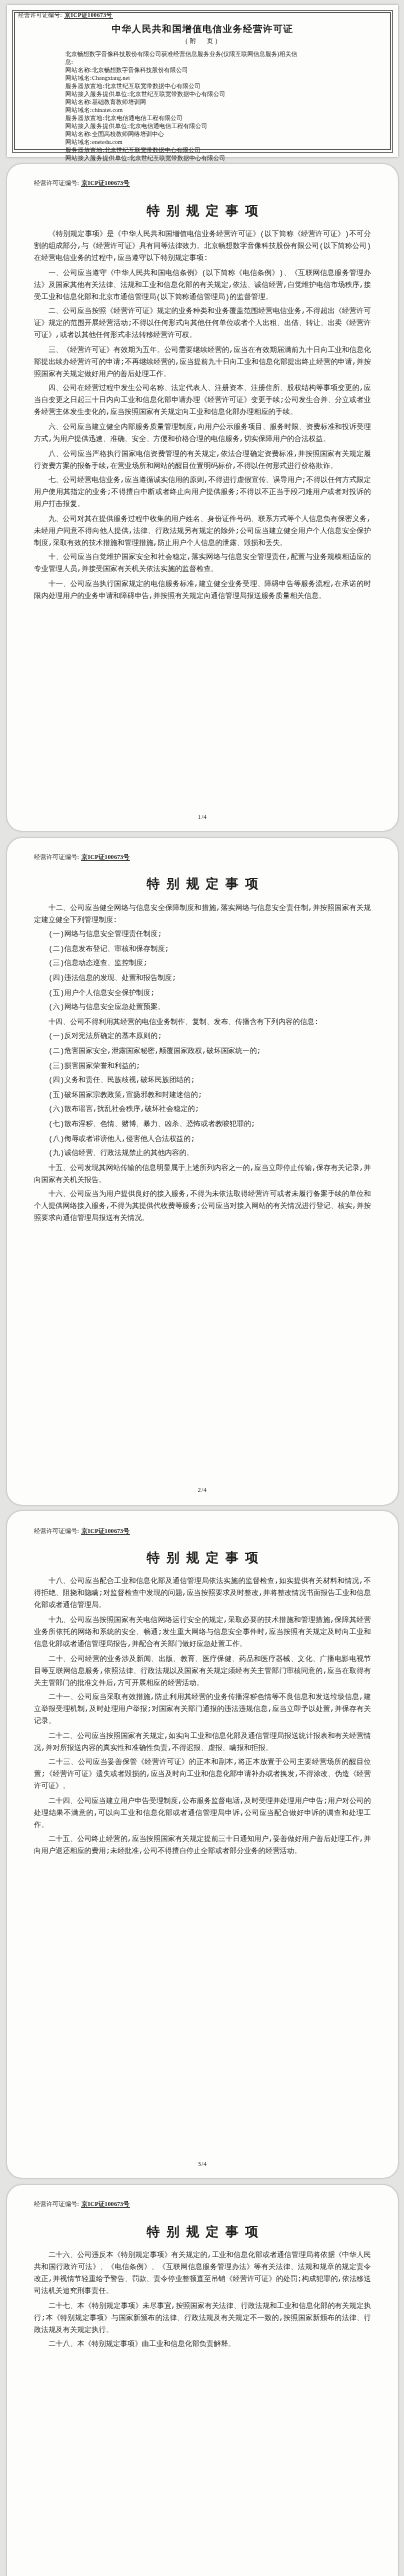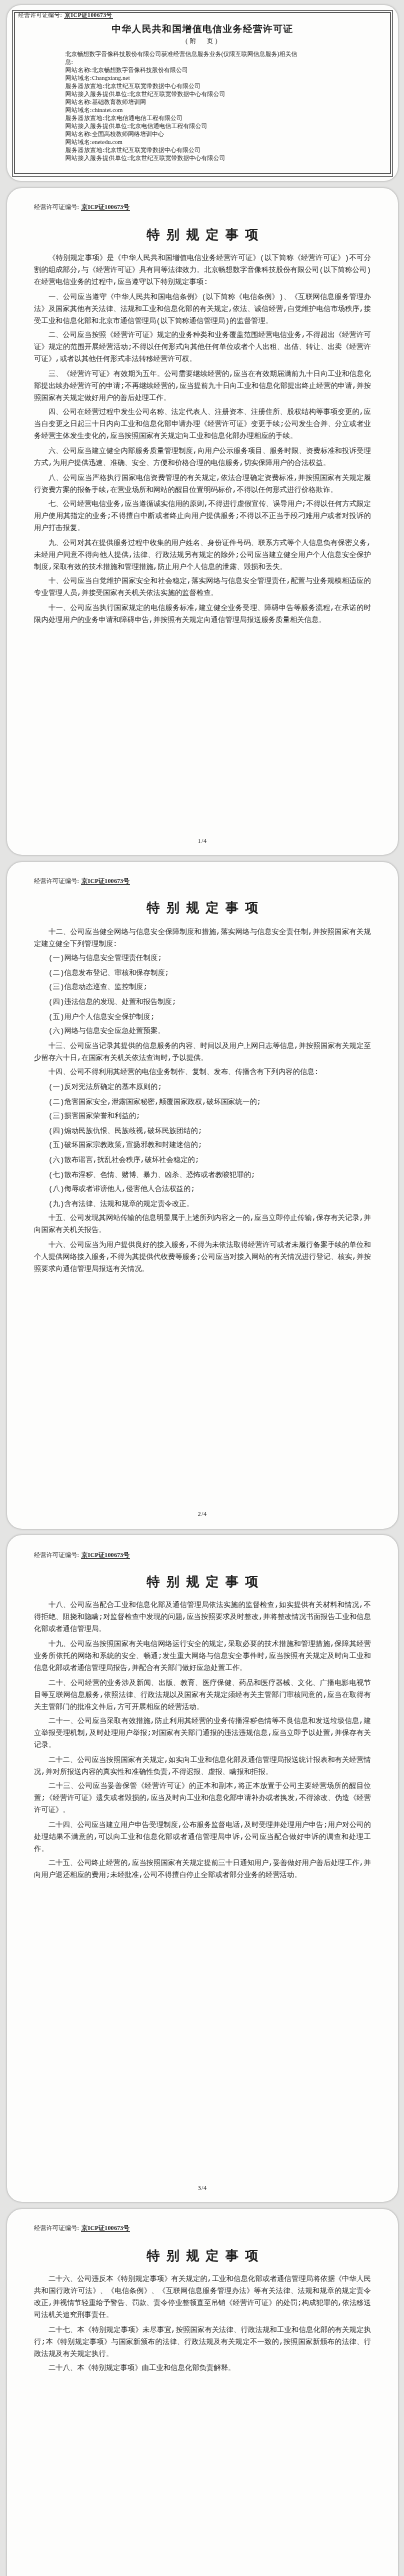--- a/index.html
+++ b/index.html
@@ -12,21 +12,21 @@
   }
   .page {
     width:391px;
     margin:0 auto 6.7px;
     background:#fdfdfc;
     box-shadow:0 0 2.1px rgba(0,0,0,.35);
     box-sizing:border-box;
     position:relative;
   }
   
-  .cert { height:176px;border-radius:14px; }
+  .cert { height:152px; }
   .cert-frame { position:absolute; inset:4.6px; border:0.5px solid #707070; }
   .cert-frame-inner { position:absolute; inset:1.5px; border:1px solid #585858; }
   .cert-content { position:absolute; inset:7.2px 11.3px; }
   .cert-header { font-size:5.7px; letter-spacing:0.3px; }
   .license-no { font-weight:bold; border-bottom:0.5px solid #444; padding:0 1px; }
   .cert-title { text-align:center; font-size:9.3px; font-weight:bold; letter-spacing:0.8px; margin-top:2.6px; }
   .cert-subtitle { text-align:center; font-size:6.4px; margin-top:1.5px; letter-spacing:2.1px; }
   .cert-body { margin:3.6px 0 0 47px; width:233px; font-size:6px; line-height:8px; }
   .cert-body p { margin:0; }
   .entry-label { letter-spacing:0.2px; }
@@ -105,31 +105,30 @@
   </div>
   <div class="prov-title">特别规定事项</div>
   <div class="prov-body">
     <p class="para">十二、公司应当健全网络与信息安全保障制度和措施,落实网络与信息安全责任制,并按照国家有关规定建立健全下列管理制度:</p>
       <p class="para">(一)网络与信息安全管理责任制度;</p>
       <p class="para">(二)信息发布登记、审核和保存制度;</p>
       <p class="para">(三)信息动态巡查、监控制度;</p>
       <p class="para">(四)违法信息的发现、处置和报告制度;</p>
       <p class="para">(五)用户个人信息安全保护制度;</p>
       <p class="para">(六)网络与信息安全应急处置预案。</p>
-      <p class="para">十三、公司应当记录其提供的信息服务的内容、时间以及用户上网日志等信息,并按照国家有关规定至少留存六十日,在国家有关机关依法查询时,予以提供。</p>
       <p class="para">十四、公司不得利用其经营的电信业务制作、复制、发布、传播含有下列内容的信息:</p>
       <p class="para">(一)反对宪法所确定的基本原则的;</p>
       <p class="para">(二)危害国家安全,泄露国家秘密,颠覆国家政权,破坏国家统一的;</p>
       <p class="para">(三)损害国家荣誉和利益的;</p>
-      <p class="para">(四)煽动民族仇恨、民族歧视,破坏民族团结的;</p>
+      <p class="para">(四)义务和责任、民族歧视,破坏民族团结的;</p>
       <p class="para">(五)破坏国家宗教政策,宣扬邪教和封建迷信的;</p>
       <p class="para">(六)散布谣言,扰乱社会秩序,破坏社会稳定的;</p>
       <p class="para">(七)散布淫秽、色情、赌博、暴力、凶杀、恐怖或者教唆犯罪的;</p>
       <p class="para">(八)侮辱或者诽谤他人,侵害他人合法权益的;</p>
-      <p class="para">(九)含有法律、法规和规章的规定责令改正。</p>
+      <p class="para">(九)诚信经营、行政法规禁止的其他内容的。</p>
       <p class="para">十五、公司发现其网站传输的信息明显属于上述所列内容之一的,应当立即停止传输,保存有关记录,并向国家有关机关报告。</p>
       <p class="para">十六、公司应当为用户提供良好的接入服务,不得为未依法取得经营许可或者未履行备案手续的单位和个人提供网络接入服务,不得为其提供代收费等服务;公司应当对接入网站的有关情况进行登记、核实,并按照要求向通信管理局报送有关情况。</p>
   </div>
   <div class="prov-footer">2/4</div>
 </div>
 
 <div class="page prov">
   <div class="prov-header">
     <span>经营许可证编号:</span>
     <span class="license-no">京ICP证100673号</span>

